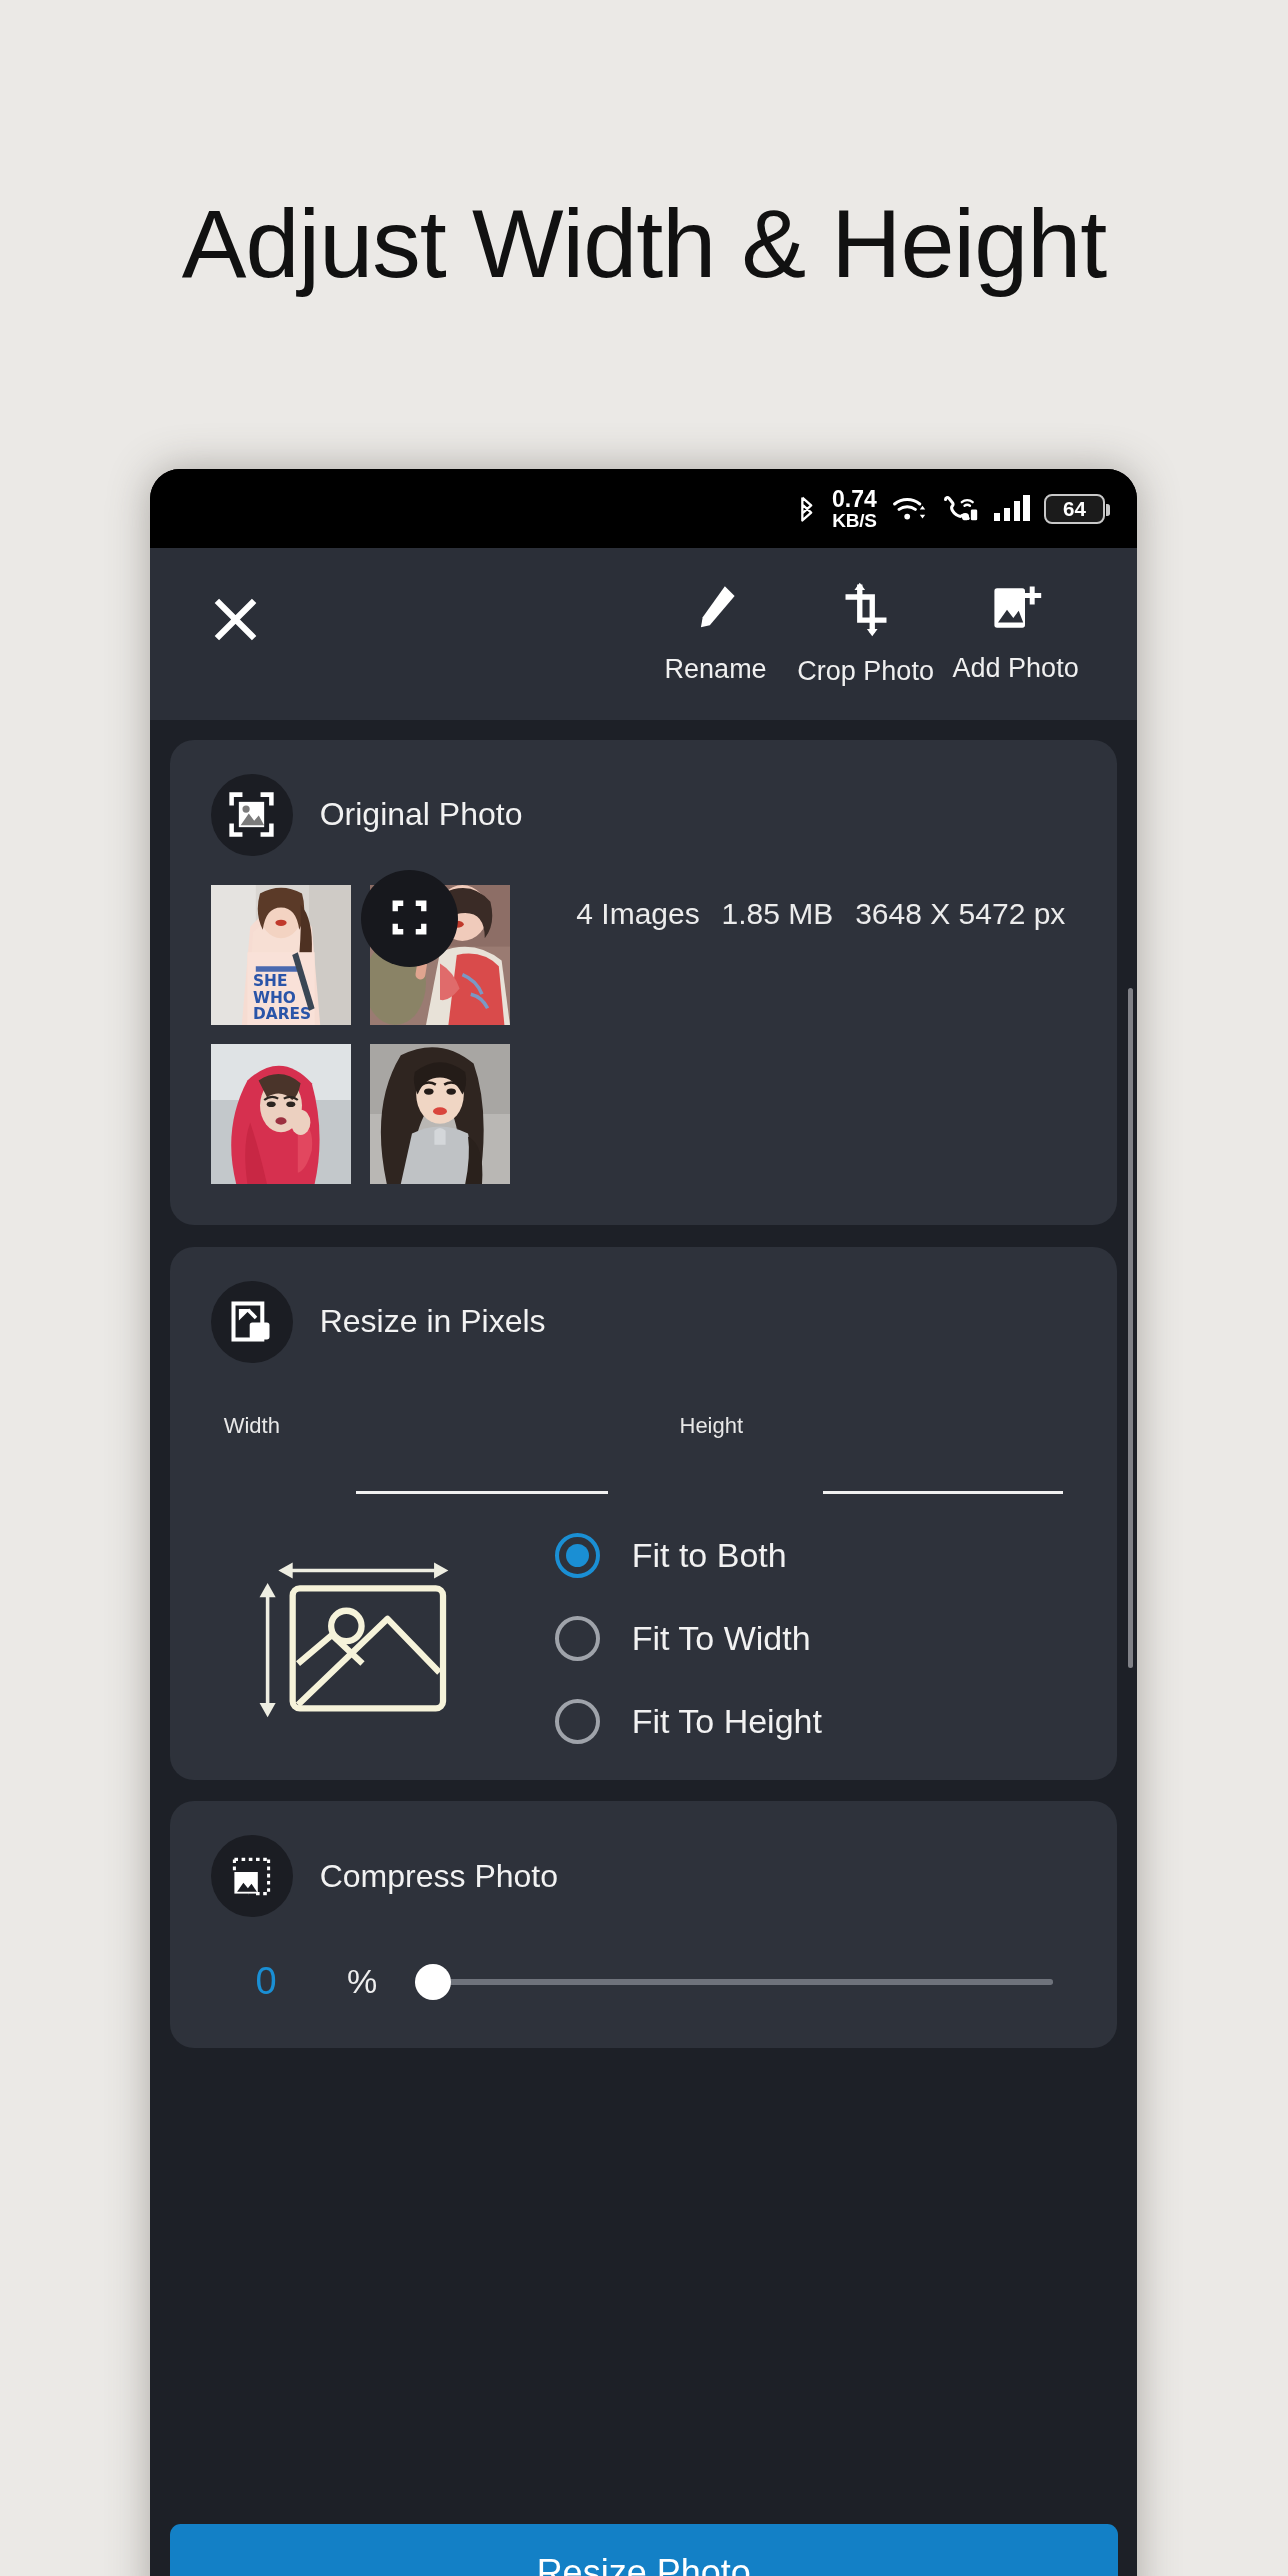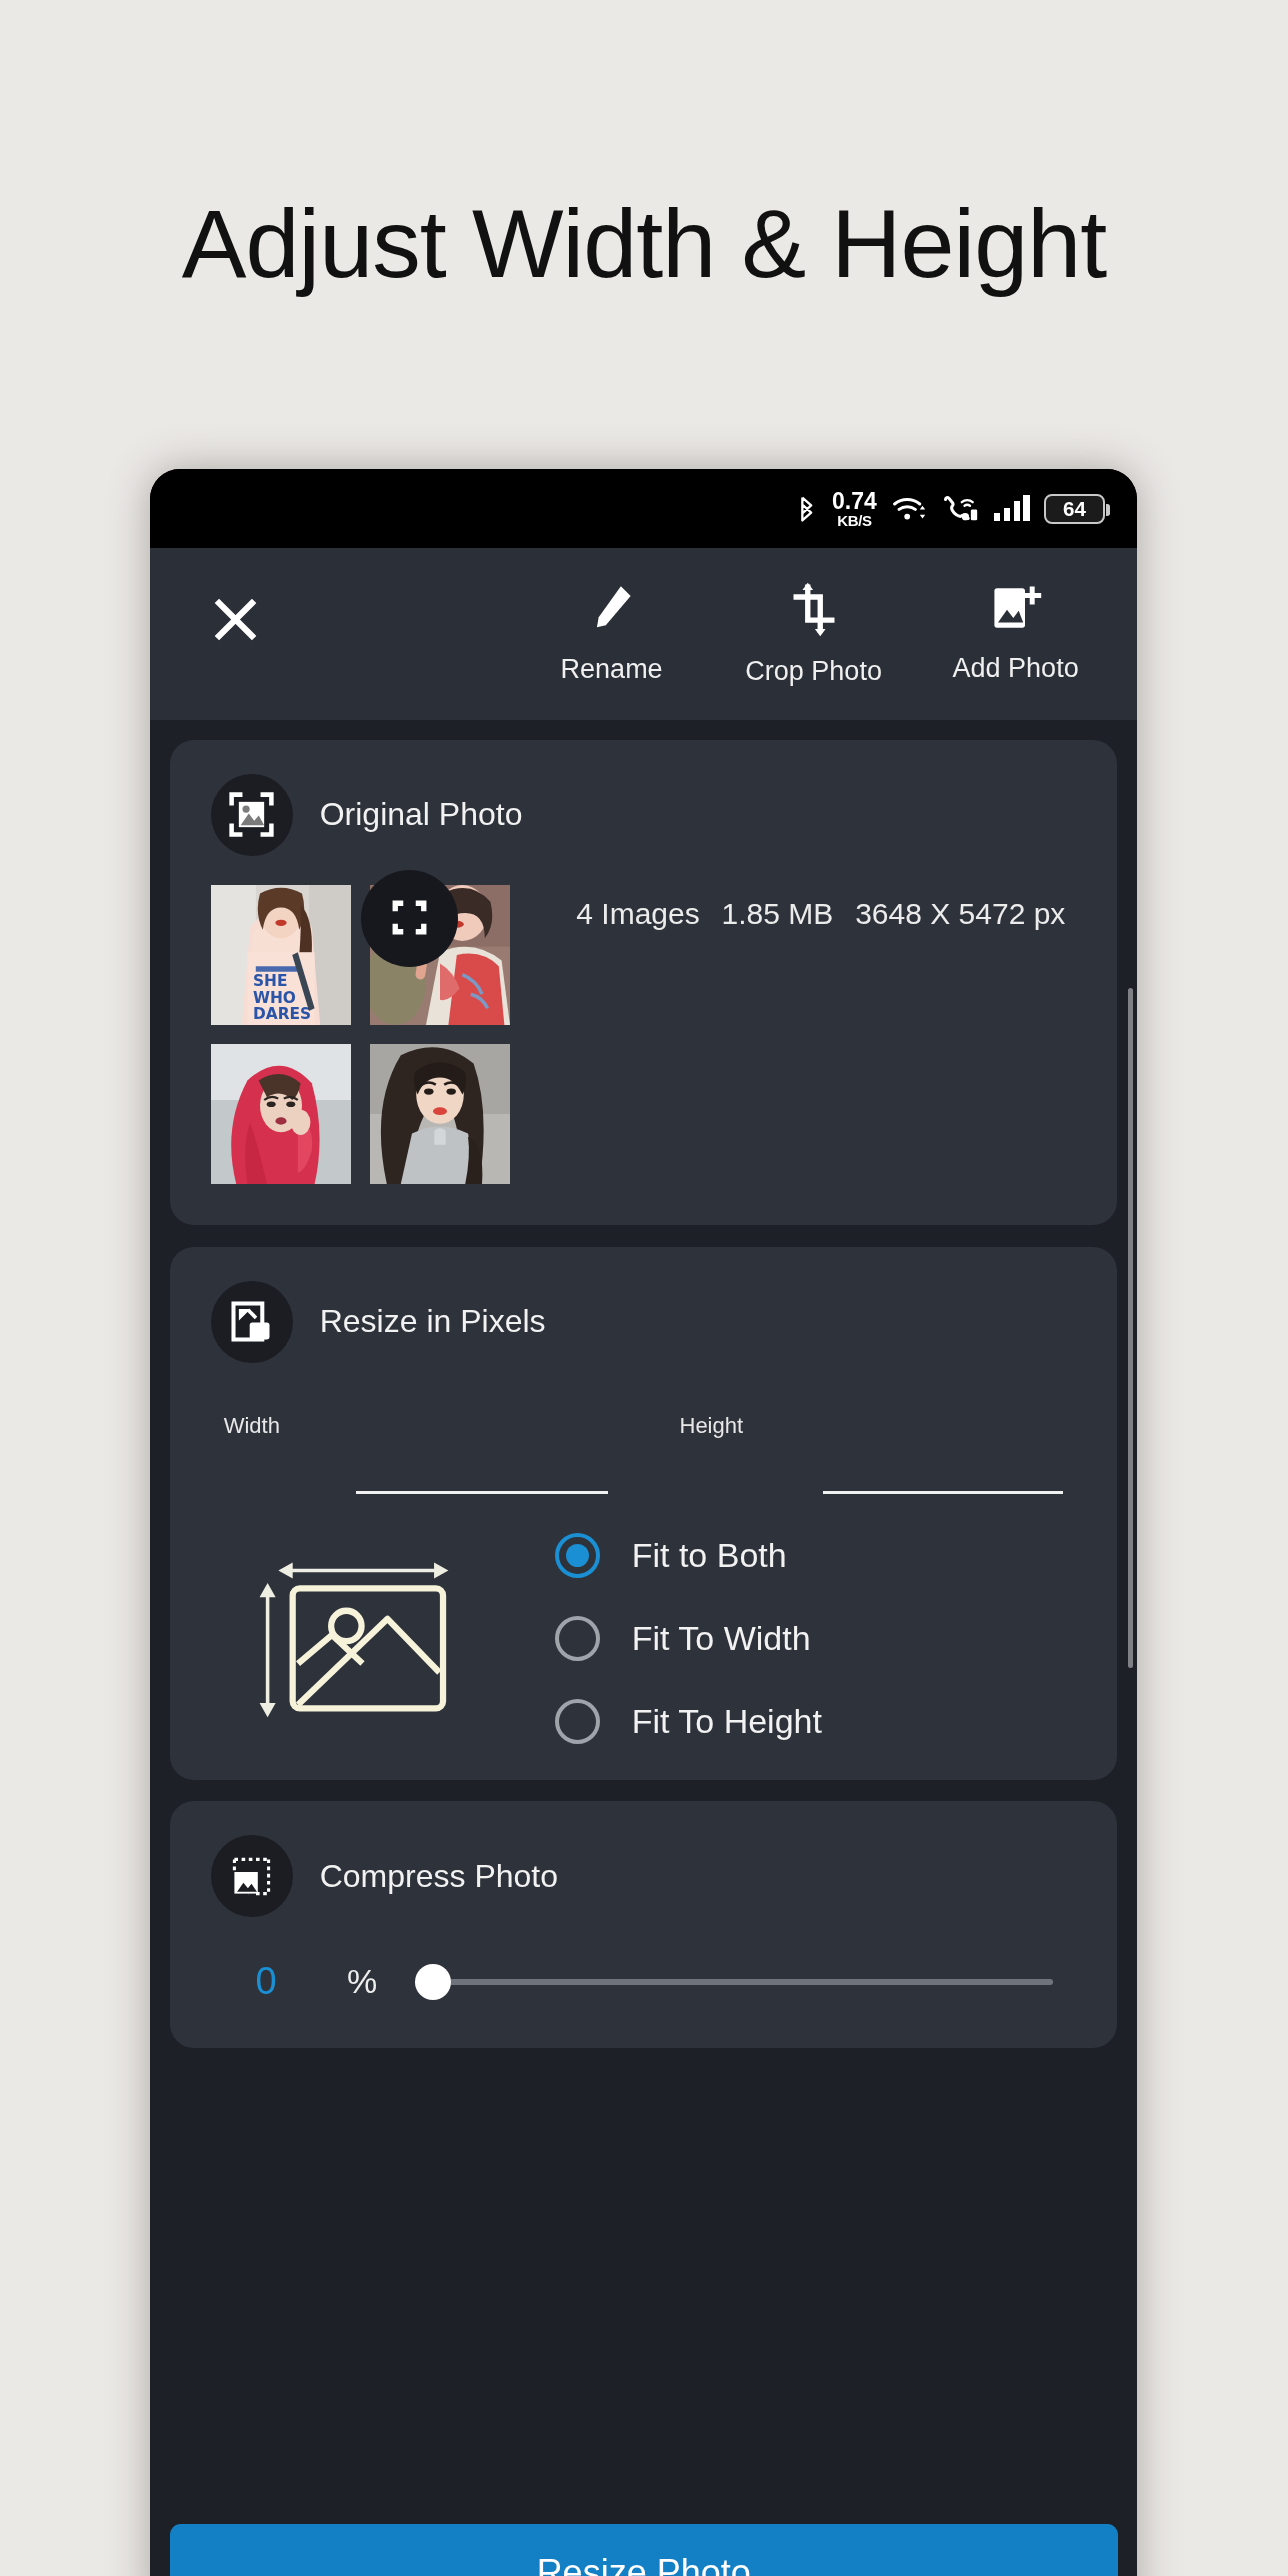--- a/index.html
+++ b/index.html
@@ -56,21 +56,21 @@
     gap: 14.3px;
   }
   .sb-icon { display: flex; align-items: center; color: #ffffff; }
   .sb-speed {
     color: #ffffff;
     text-align: center;
     line-height: 1.0;
     font-weight: bold;
   }
   .sb-speed .v { font-size: 23px; display: block; }
-  .sb-speed .u { font-size: 15px; display: block; letter-spacing: -0.3px; }
+  .sb-speed .u { font-size: 19px; display: block; letter-spacing: -0.3px; }
   .sb-bars { display: flex; align-items: flex-end; gap: 3.6px; height: 25px; }
   .sb-bars i { display: block; width: 6.3px; background: #ffffff; }
   .sb-bars i:nth-child(1) { height: 8px; }
   .sb-bars i:nth-child(2) { height: 13.4px; }
   .sb-bars i:nth-child(3) { height: 19.7px; }
   .sb-bars i:nth-child(4) { height: 26px; }
   .sb-batt {
     width: 61px; height: 30px;
     border: 2.7px solid #c8c8c8;
     border-radius: 8px;
@@ -103,21 +103,20 @@
   }
   .tb-close {
     width: 98px;
     display: flex; align-items: center; justify-content: center;
     padding-bottom: 27px;
   }
   .tb-actions {
     flex: 1;
     display: flex;
     justify-content: flex-end;
-    gap: 52px;
     padding-right: 5.4px;
   }
   .tb-item {
     width: 150px;
     display: flex; flex-direction: column;
     align-items: center; gap: 14.3px;
   }
   .tb-item .lbl {
     color: #f0f0f0;
     font-size: 27px;

